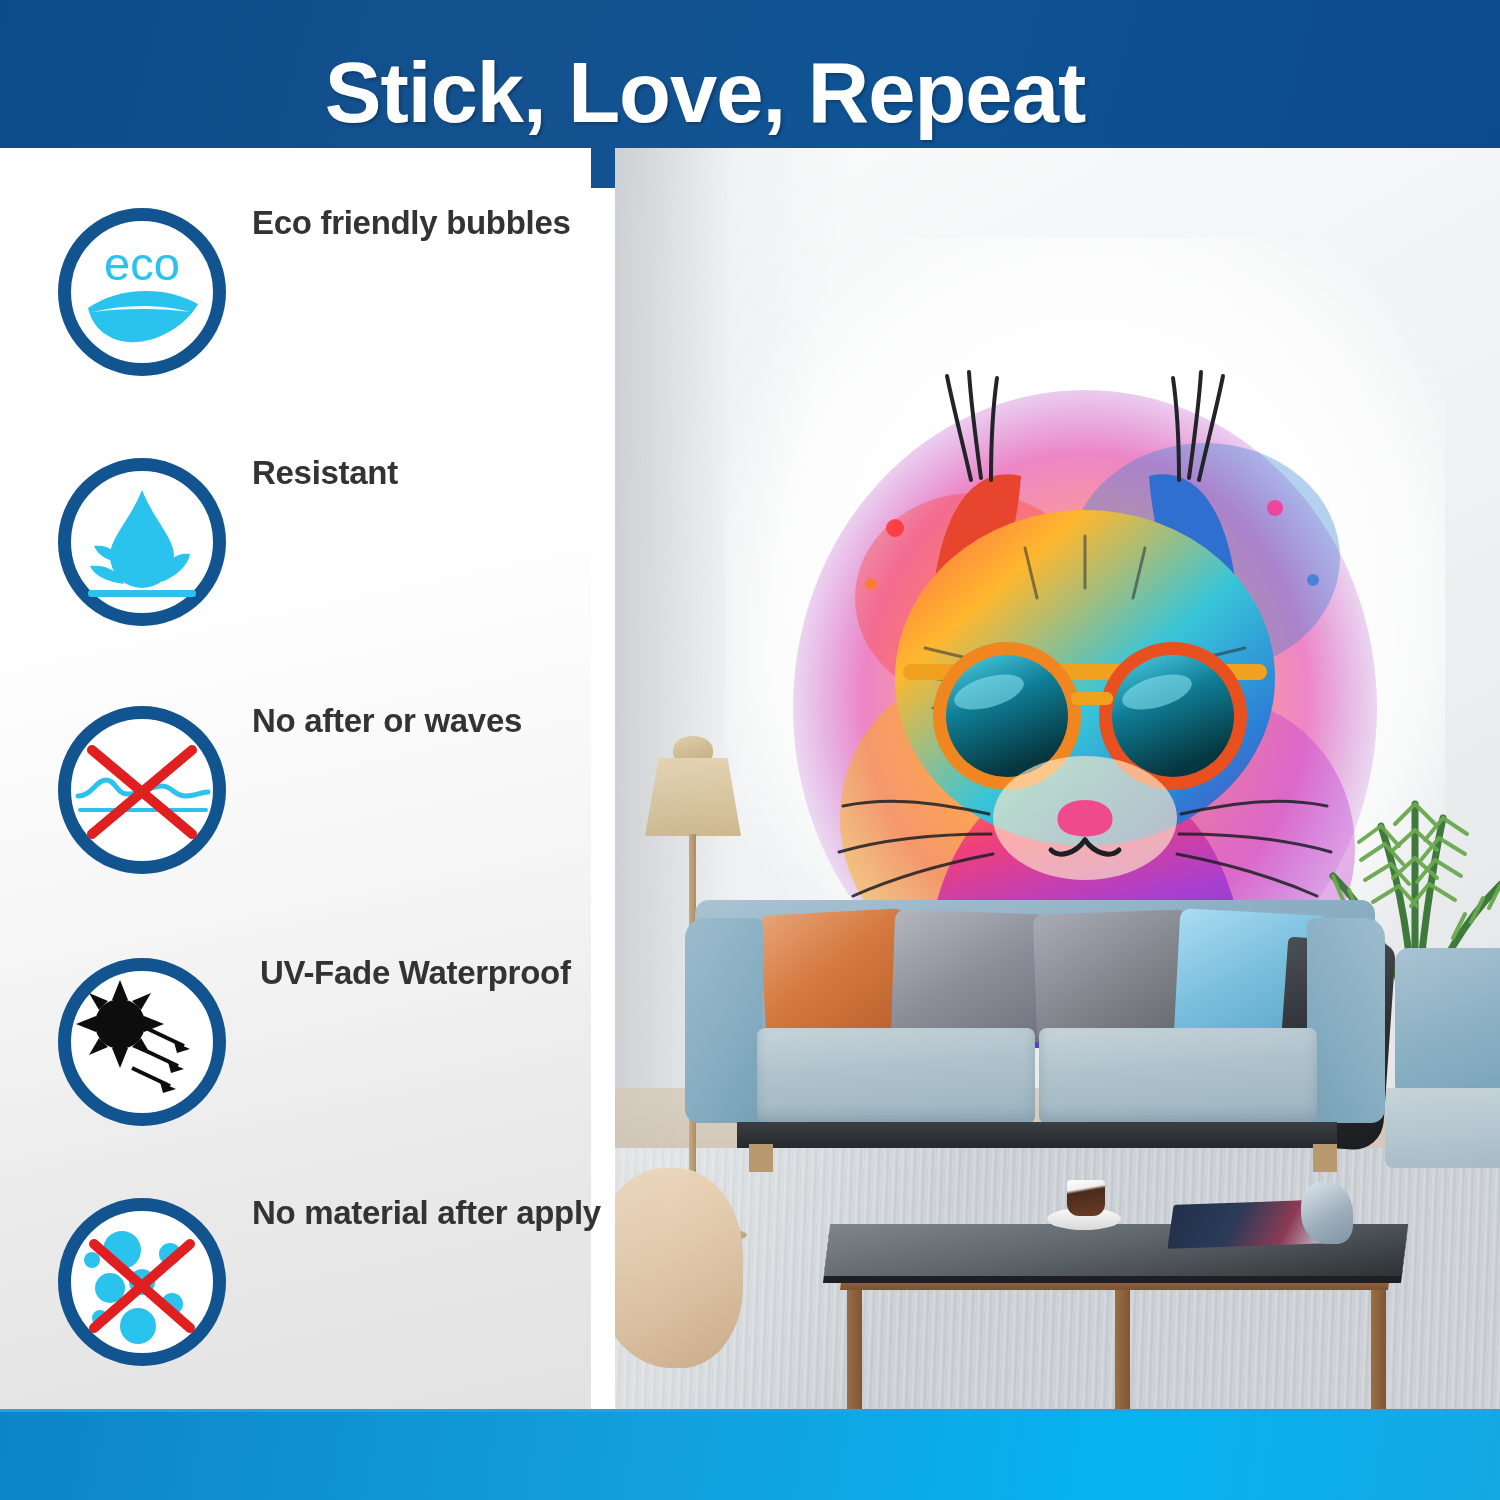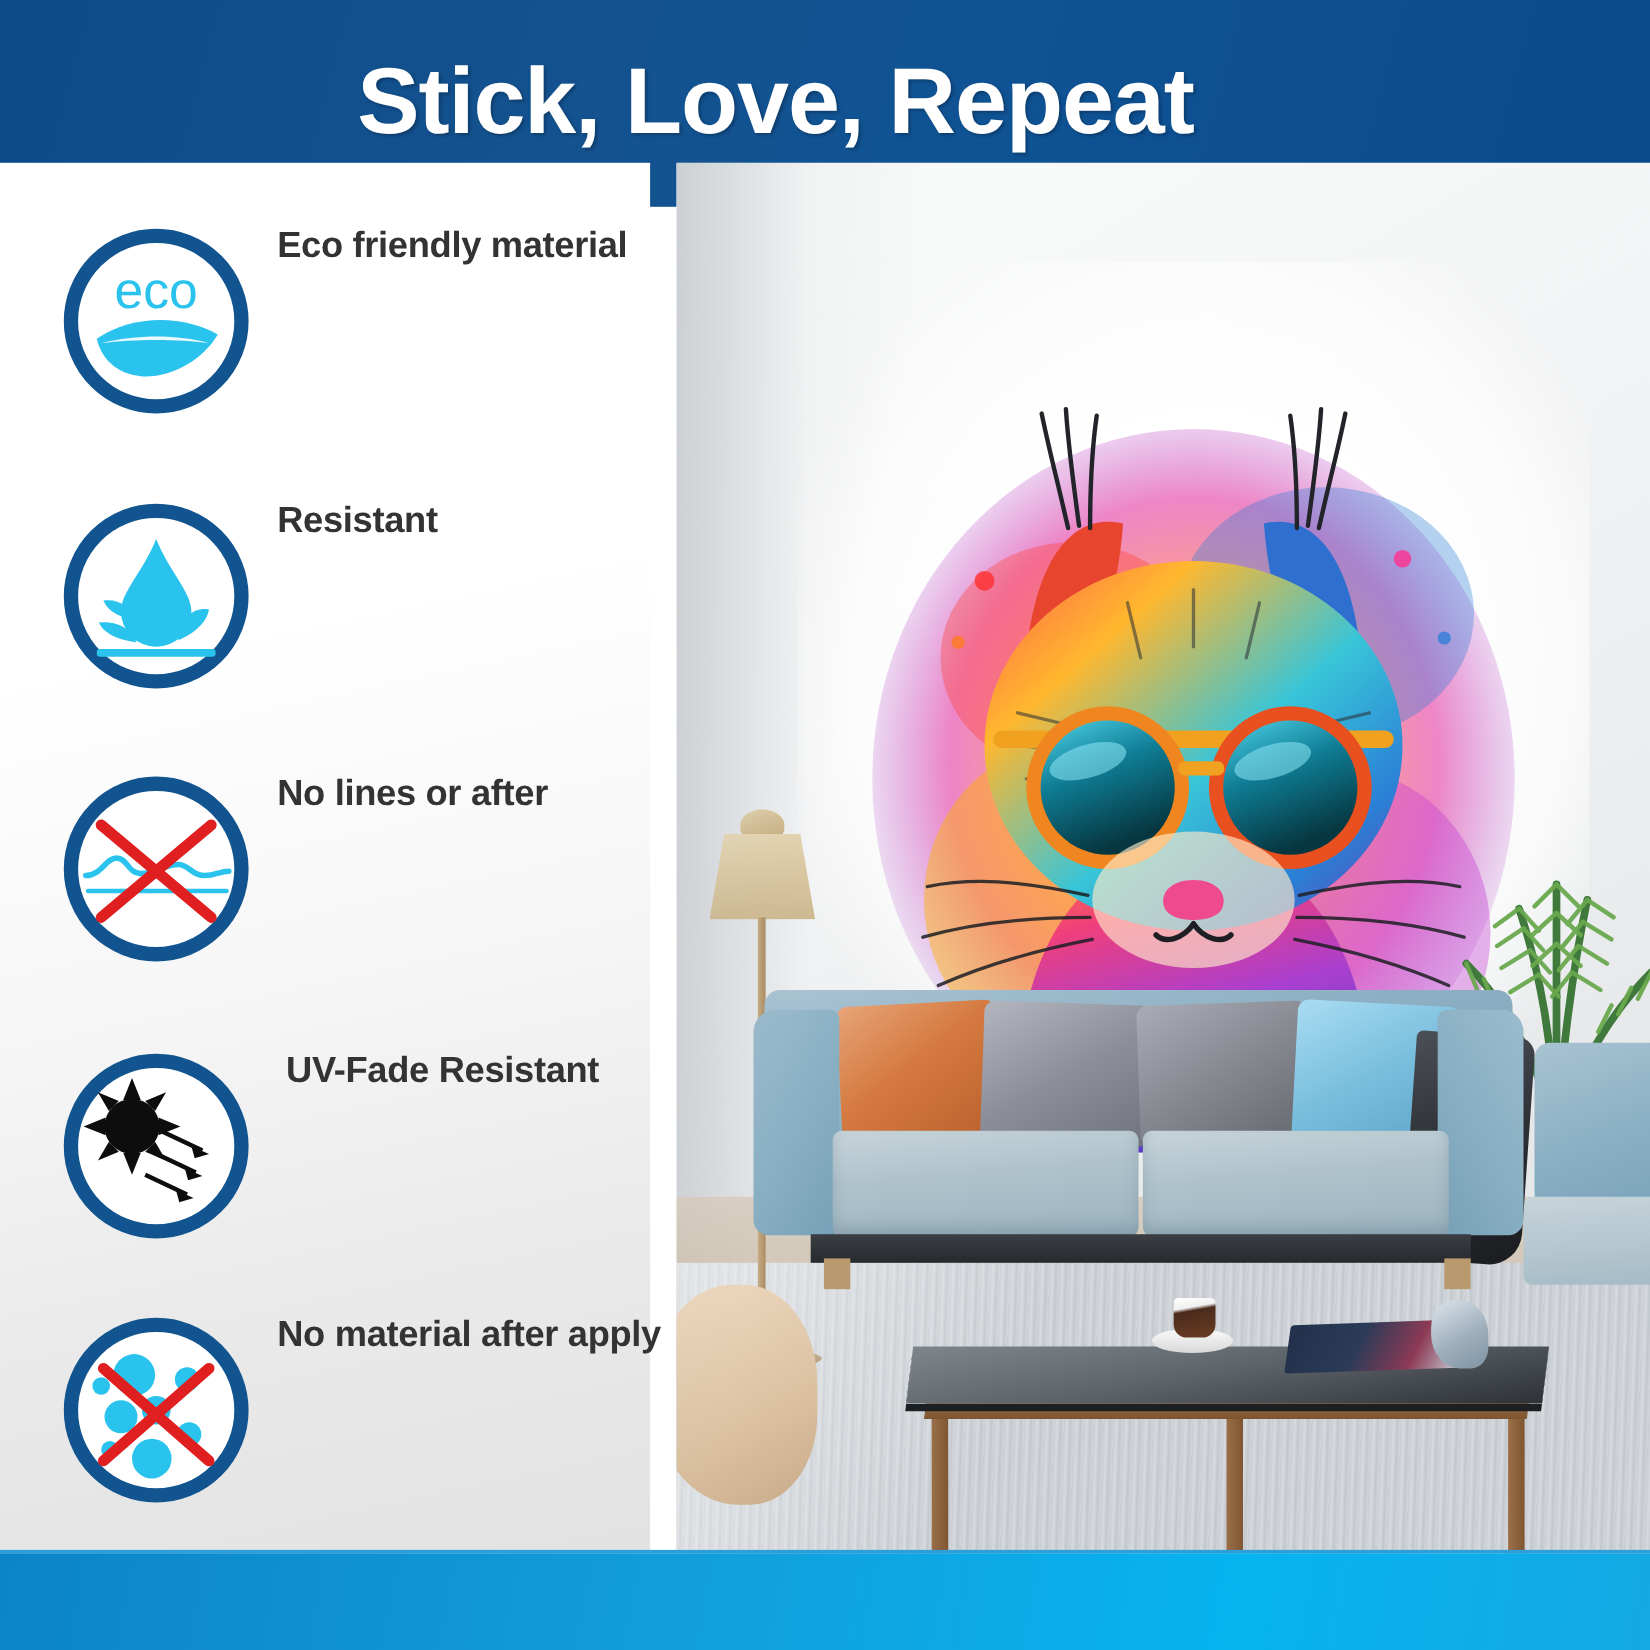--- a/index.html
+++ b/index.html
@@ -143,21 +143,21 @@
 
   <div class="left-panel">
 
     <div class="feature f0">
       <div class="badge"></div>
       <svg class="ficon" viewBox="0 0 168 168">
         <text x="84" y="72" text-anchor="middle" fill="#29c3ee" font-size="47" font-family="Liberation Sans, sans-serif">eco</text>
         <path d="M30 100 C 62 78, 108 78, 140 96 C 126 120, 96 136, 70 134 C 48 132, 34 118, 30 100 Z" fill="#29c3ee"></path>
         <path d="M34 104 C 66 96, 104 96, 132 104 C 104 100, 64 100, 34 104 Z" fill="#ffffff" opacity=".9"></path>
       </svg>
-      <div class="flabel">Eco friendly material</div>
+      <div class="flabel">Eco friendly bubbles</div>
     </div>
 
     <div class="feature f1">
       <div class="badge"></div>
       <svg class="ficon" viewBox="0 0 168 168">
         <path d="M84 32 C 96 62, 116 80, 116 98 A32 32 0 0 1 52 98 C 52 80, 72 62, 84 32 Z" fill="#29c3ee"></path>
         <path d="M36 88 C 50 86, 60 94, 62 104 C 52 104, 40 98, 36 88 Z" fill="#29c3ee"></path>
         <path d="M32 108 C 48 106, 62 114, 66 126 C 50 124, 36 118, 32 108 Z" fill="#29c3ee"></path>
         <path d="M132 96 C 118 94, 108 102, 104 124 C 118 118, 130 108, 132 96 Z" fill="#29c3ee"></path>
         <rect x="30" y="132" width="108" height="7" rx="3" fill="#29c3ee"></rect>
@@ -167,21 +167,21 @@
 
     <div class="feature f2">
       <div class="badge"></div>
       <svg class="ficon" viewBox="0 0 168 168">
         <path d="M20 90 C 34 90, 38 74, 48 74 C 58 74, 58 88, 70 88 C 84 88, 92 80, 104 80
                  C 114 80, 116 90, 128 90 C 138 90, 142 86, 150 86" fill="none" stroke="#29c3ee" stroke-width="5" stroke-linecap="round"></path>
         <path d="M22 104 L148 104" fill="none" stroke="#29c3ee" stroke-width="4" stroke-linecap="round"></path>
         <path d="M34 44 L134 128" stroke="#e02020" stroke-width="10" stroke-linecap="round"></path>
         <path d="M134 44 L34 128" stroke="#e02020" stroke-width="10" stroke-linecap="round"></path>
       </svg>
-      <div class="flabel">No lines or after</div>
+      <div class="flabel">No after or waves</div>
     </div>
 
     <div class="feature f3">
       <div class="badge"></div>
       <svg class="ficon" viewBox="0 0 168 168">
         <g fill="#0d0d0d">
           <circle cx="62" cy="66" r="25"></circle>
           <path d="M62 22 L70 42 L54 42 Z"></path>
           <path d="M62 110 L54 90 L70 90 Z"></path>
           <path d="M18 66 L38 58 L38 74 Z"></path>
@@ -195,21 +195,21 @@
           <line x1="88" y1="70" x2="126" y2="88"></line>
           <line x1="82" y1="90" x2="120" y2="108"></line>
           <line x1="74" y1="110" x2="112" y2="128"></line>
         </g>
         <g fill="#0d0d0d">
           <path d="M132 91 L116 84 L119 95 Z"></path>
           <path d="M126 111 L110 104 L113 115 Z"></path>
           <path d="M118 131 L102 124 L105 135 Z"></path>
         </g>
       </svg>
-      <div class="flabel">UV-Fade Resistant</div>
+      <div class="flabel">UV-Fade Waterproof</div>
     </div>
 
     <div class="feature f4">
       <div class="badge"></div>
       <svg class="ficon" viewBox="0 0 168 168">
         <g fill="#29c3ee">
           <circle cx="64" cy="52" r="19"></circle>
           <circle cx="112" cy="56" r="11"></circle>
           <circle cx="34" cy="62" r="8"></circle>
           <circle cx="84" cy="84" r="13"></circle>

